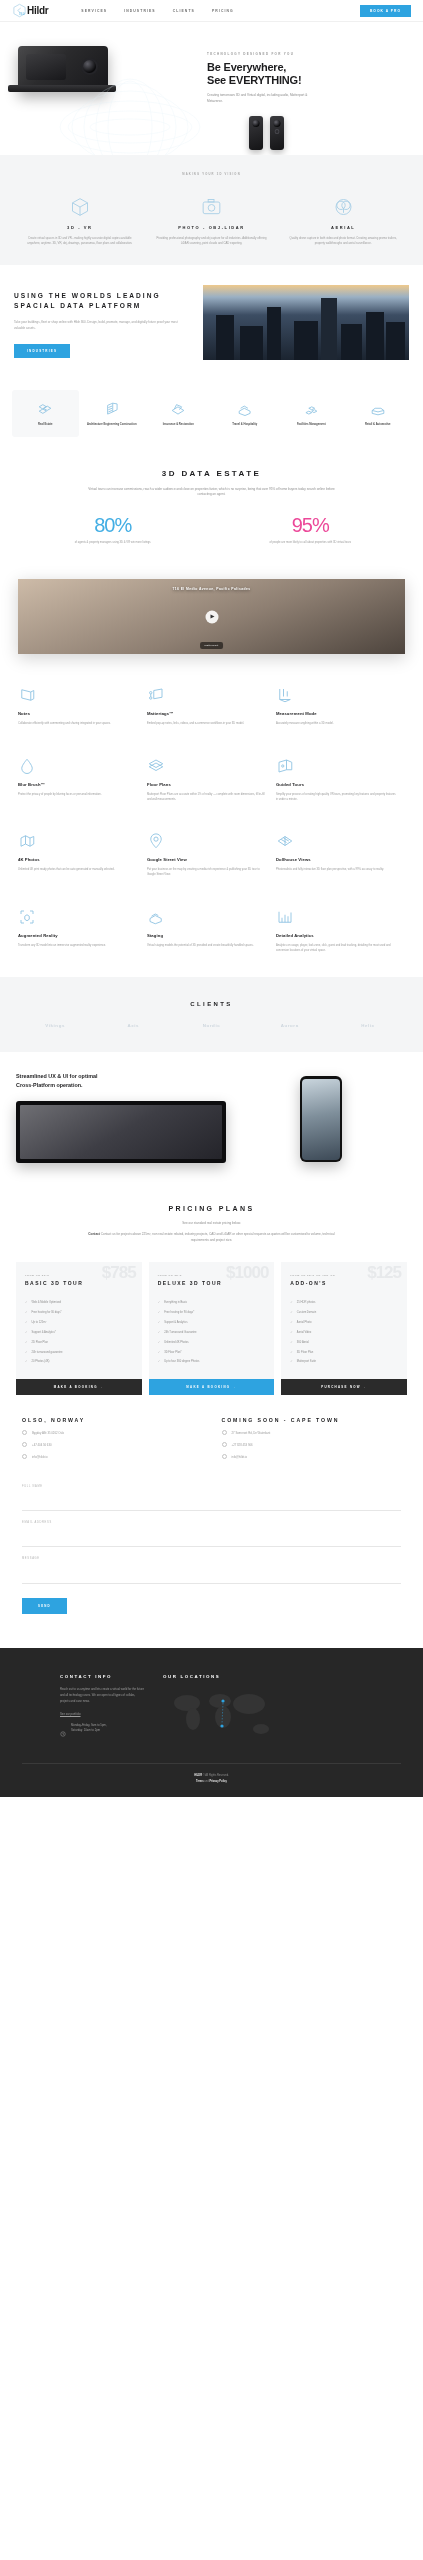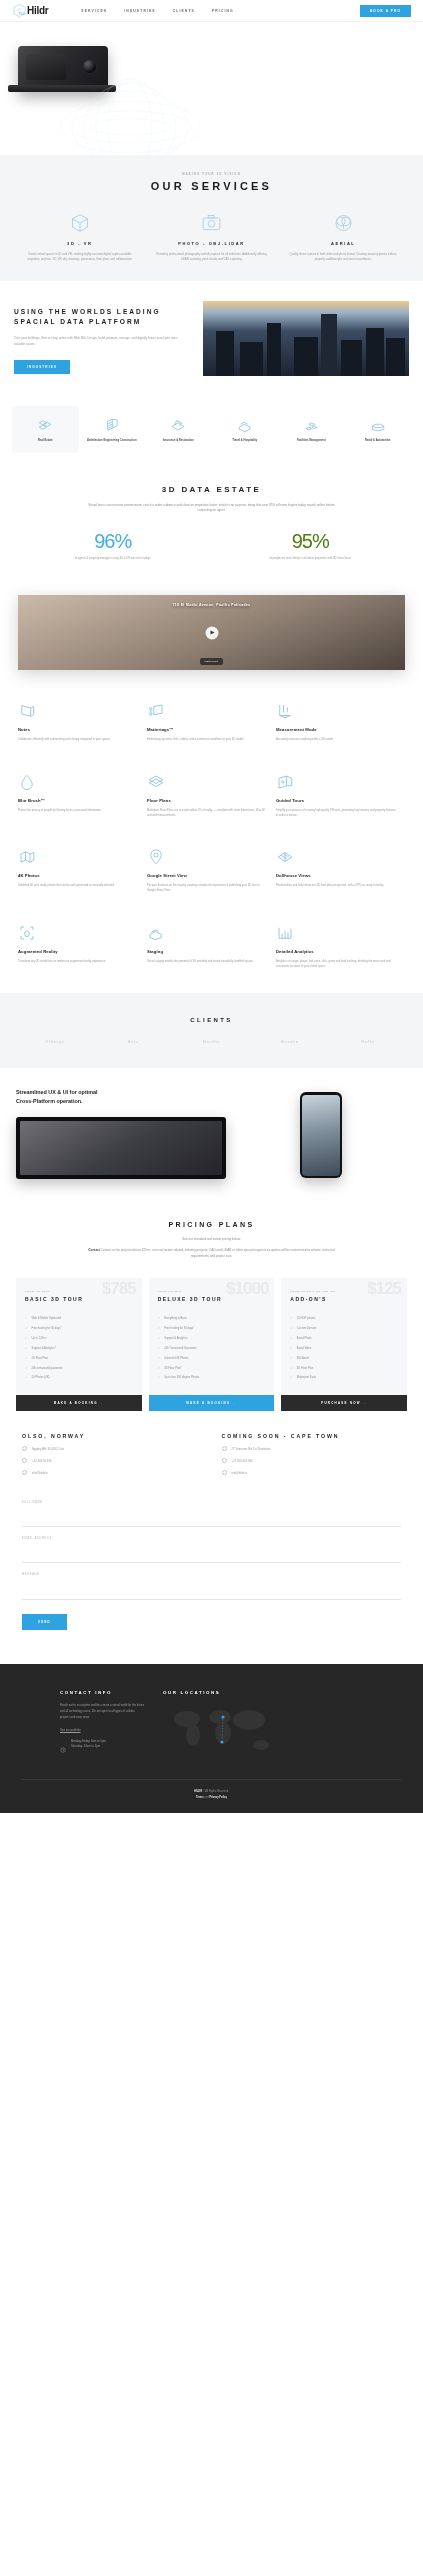--- a/index.html
+++ b/index.html
@@ -96,21 +96,21 @@
   .ind { flex:1; text-align:center; padding:9px 3px; }
   .ind.active { background:#f7f8f9; border-radius:3px; }
   .ind-ico { height:20px; display:flex; align-items:center; justify-content:center; }
   .ind-lbl { font-size:2.7px; color:#4a4a4a; line-height:1.7; margin-top:4px; font-weight:bold; }
 
   
   .stats { display:flex; margin-top:16px; }
   .stat { flex:1; text-align:center; padding:0 16px; }
   .stat-n { font-size:20px; font-weight:300; letter-spacing:-1px; }
   .stat-n.blue { color:#43aee4; }
-  .stat-n.dark { color:#4d7c0f; }
+  .stat-n.dark { color:#ec4899; }
   .stat-d { font-size:2.7px; color:#9b9b9b; line-height:1.9; margin-top:3px; }
 
   
   .video { margin:16px 18px 0; height:75px; position:relative; overflow:hidden;
            background:linear-gradient(160deg,#cdbba8,#8e7f72 55%,#4d443d);
            box-shadow:0 4px 16px rgba(0,0,0,.18); }
   .v-cap { position:absolute; top:8px; left:0; right:0; text-align:center;
            color:#fff; font-size:3.4px; letter-spacing:.4px; font-weight:bold;
            text-shadow:0 1px 3px rgba(0,0,0,.6); line-height:1.5; }
   .v-play { position:absolute; left:50%; top:50%; transform:translate(-50%,-50%);
@@ -243,25 +243,34 @@
           <ellipse cx="75" cy="50" rx="70" ry="26"></ellipse>
             <ellipse cx="75" cy="50" rx="58" ry="36"></ellipse>
           <ellipse cx="75" cy="50" rx="46" ry="44"></ellipse>
             <ellipse cx="75" cy="50" rx="34" ry="48"></ellipse>
           <ellipse cx="75" cy="50" rx="22" ry="46"></ellipse>
             <ellipse cx="75" cy="50" rx="62" ry="16"></ellipse>
           <ellipse cx="75" cy="50" rx="40" ry="8"></ellipse>
         </g>
       </svg>
     </div>
+    <div class="hero-right">
+      <div class="hero-kicker">TECHNOLOGY DESIGNED FOR YOU</div>
+      <div class="hero-title">Be Everywhere,</div>
+      <div class="hero-title">See EVERYTHING!</div>
+      <div class="hero-sub">Creating tomorrows 3D and Virtual digital, including audio, Matterport &amp; Metaverse.</div>
+      <div class="cams-small">
+        <div class="cam-s"></div>
+        <div class="cam-s cam-s2"></div>
+      </div>
+    </div>
   </div>
 
   <div class="sec sec-grey">
     <div class="kicker">MAKING YOUR 3D VISION</div>
-    <div class="h2">OUR SERVICES</div>
     <div class="svc-row">
       <div class="svc">
         <div class="svc-ico">
           <svg width="20" height="20" viewBox="0 0 24 24">
               <path class="stroke" d="M12 2 L21 7 L21 17 L12 22 L3 17 L3 7 Z"></path>
               <path class="stroke" d="M3 7 L12 12 L21 7 M12 12 L12 22"></path>
             </svg>
         </div>
         <div class="svc-title">3D - VR</div>
         <div class="svc-desc">Create virtual spaces in 3D and VR - making highly accurate digital copies available anywhere, anytime. 3D, VR, obj, drawings, panoramas, floor plans and collaboration.</div>
@@ -361,21 +370,21 @@
       </div>
       <div class="ind-lbl">Retail &amp; Automotive</div>
     </div>
   </div>
 
   <div class="sec" style="padding-top:6px">
     <div class="h2 h2-sm">3D DATA ESTATE</div>
     <div class="lead">Virtual tours can increase commissions, reach a wider audience and close on properties faster, which is no surprise, being that over 95% of home buyers today search online before contacting an agent.</div>
     <div class="stats">
       <div class="stat">
-        <div class="stat-n blue">96%</div>
+        <div class="stat-n blue">80%</div>
         <div class="stat-d">of agents &amp; property managers using 3D &amp; VR win more listings</div>
       </div>
       <div class="stat">
         <div class="stat-n dark">95%</div>
         <div class="stat-d">of people are more likely to call about properties with 3D virtual tours</div>
       </div>
     </div>
   </div>
 
   <div class="video">

